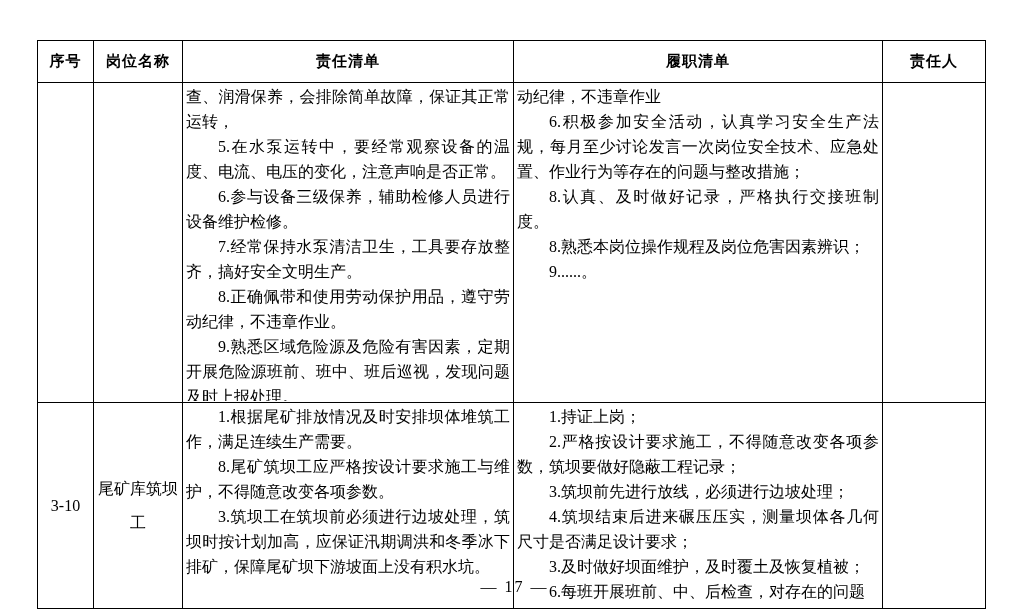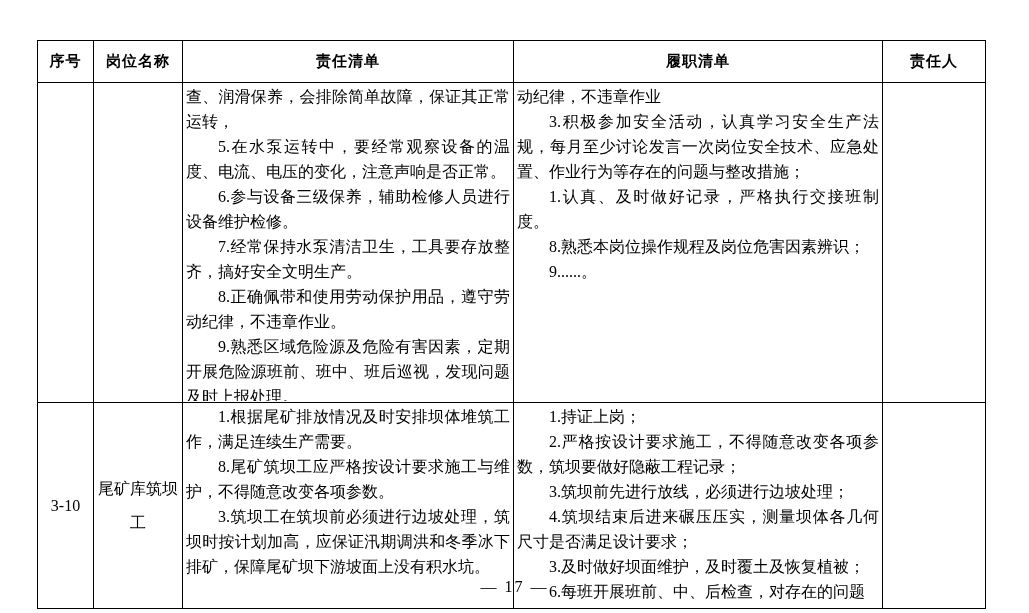--- a/index.html
+++ b/index.html
@@ -105,22 +105,22 @@
             <p>6.参与设备三级保养，辅助检修人员进行设备维护检修。</p>
             <p>7.经常保持水泵清洁卫生，工具要存放整齐，搞好安全文明生产。</p>
             <p>8.正确佩带和使用劳动保护用品，遵守劳动纪律，不违章作业。</p>
             <p>9.熟悉区域危险源及危险有害因素，定期开展危险源班前、班中、班后巡视，发现问题及时上报处理。</p>
             <p>10......。</p>
           </div>
         </td>
         <td class="c-text">
           <div class="cellbox">
             <p class="cont">动纪律，不违章作业</p>
-            <p>3.积极参加安全活动，认真学习安全生产法规，每月至少讨论发言一次岗位安全技术、应急处置、作业行为等存在的问题与整改措施；</p>
-            <p>1.认真、及时做好记录，严格执行交接班制度。</p>
+            <p>6.积极参加安全活动，认真学习安全生产法规，每月至少讨论发言一次岗位安全技术、应急处置、作业行为等存在的问题与整改措施；</p>
+            <p>8.认真、及时做好记录，严格执行交接班制度。</p>
             <p>8.熟悉本岗位操作规程及岗位危害因素辨识；</p>
             <p>9......。</p>
           </div>
         </td>
         <td class="c-seq"></td>
       </tr>
       <tr class="body-row-2 r2">
         <td class="c-seq">3-10</td>
         <td class="c-pos">尾矿库筑坝工</td>
         <td class="c-text">

